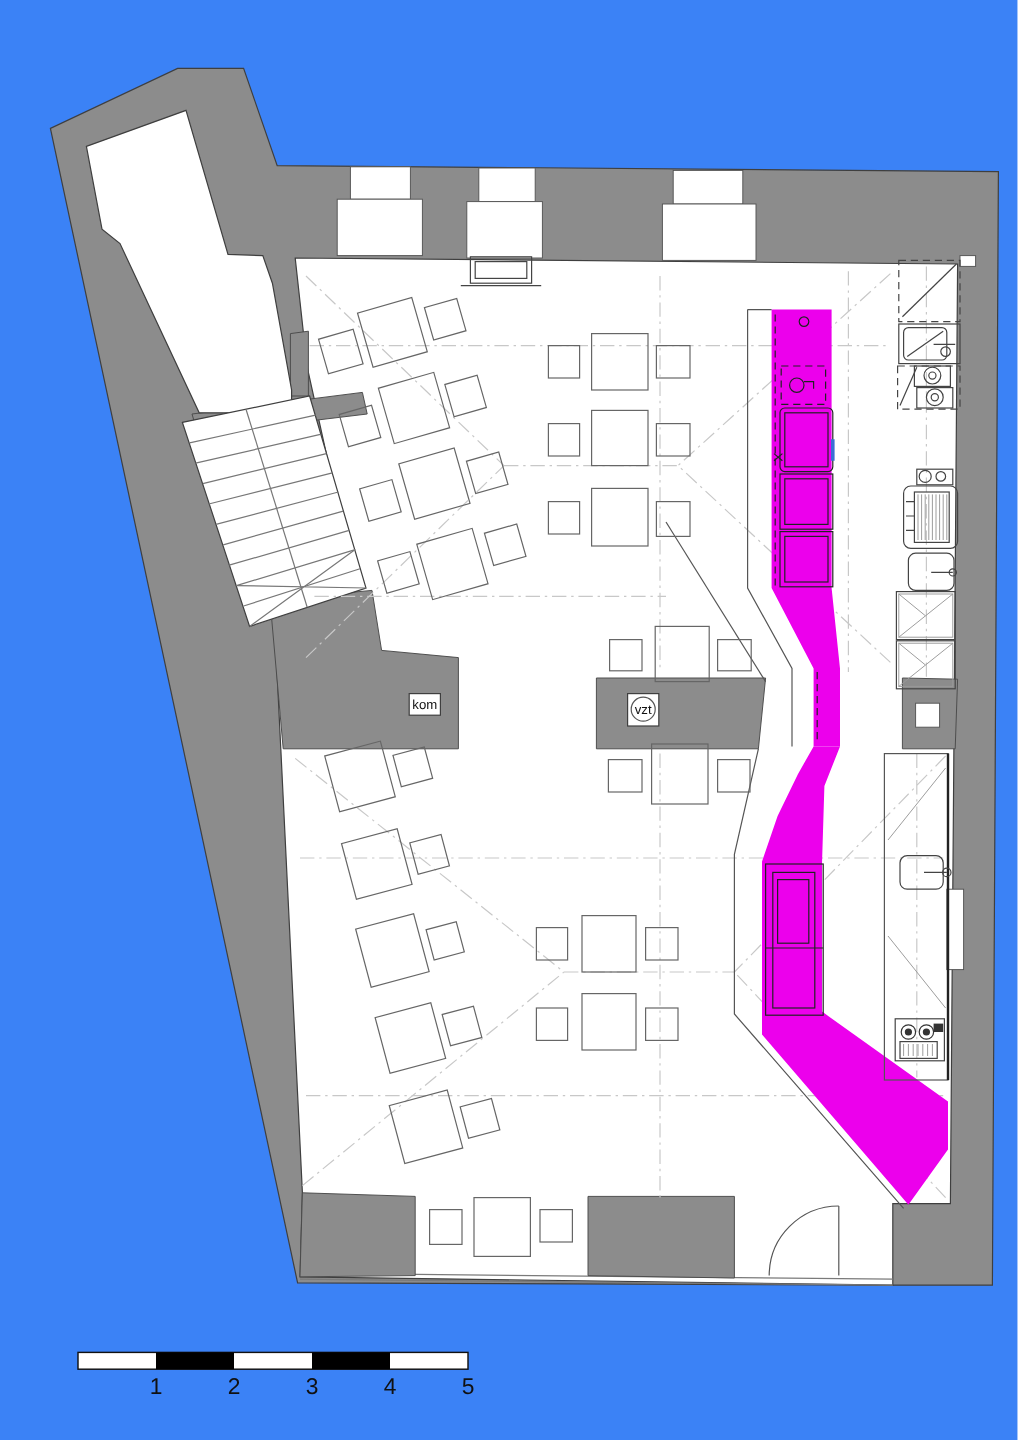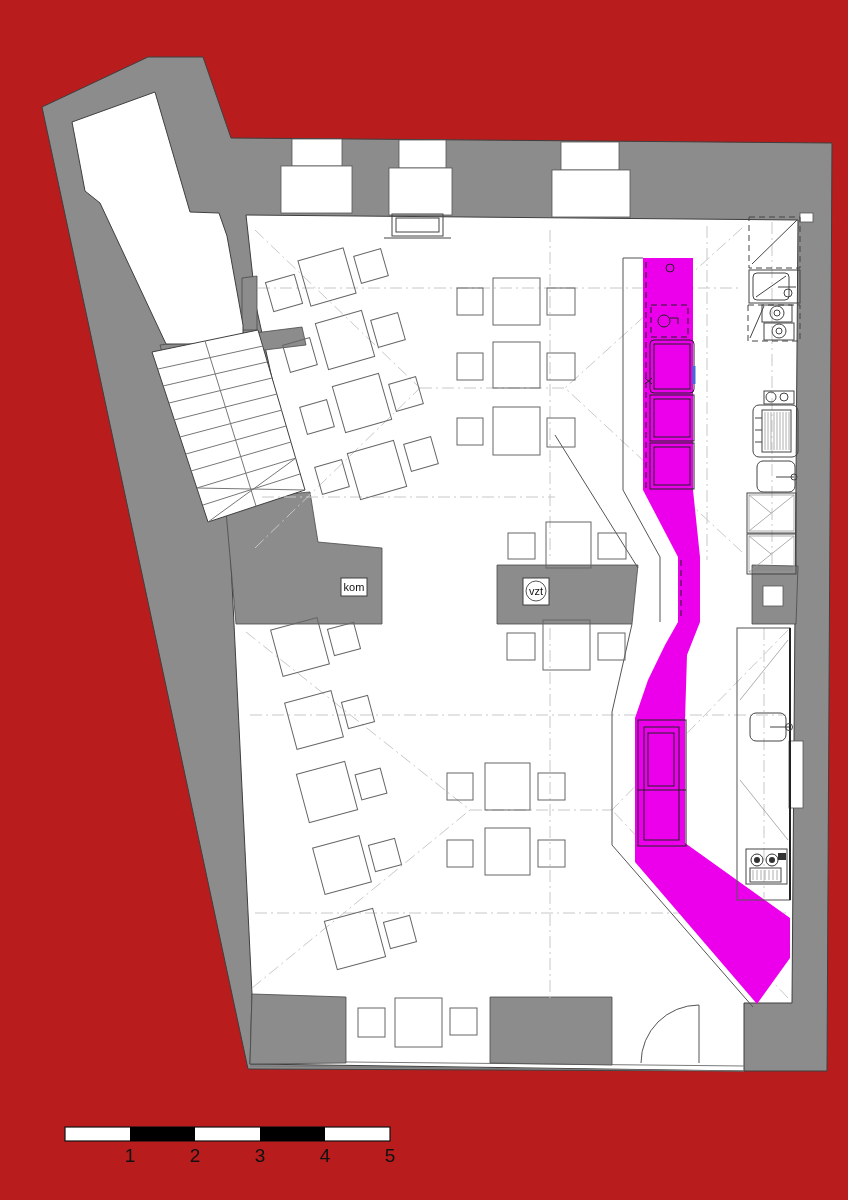--- a/index.html
+++ b/index.html
@@ -1,16 +1,16 @@
 <!DOCTYPE html>
 <html><head>
 <meta charset="utf-8">
 <style>
   html,body{margin:0;padding:0;background:#ffffff;}
-  .page{position:relative;width:848px;height:1200px;background:#b91c1c;overflow:hidden;}
+  .page{position:relative;width:848px;height:1200px;background:#3b82f6;overflow:hidden;}
   svg{position:absolute;left:0;top:0;}
   .wall{fill:#8c8c8c;stroke:#3f3f3f;stroke-width:1;}
   .wallflat{fill:#8c8c8c;stroke:#4a4a4a;stroke-width:0.8;}
   .white{fill:#ffffff;stroke:#3f3f3f;stroke-width:1;}
   .whitens{fill:#ffffff;stroke:#555;stroke-width:0.8;}
   .fur{fill:none;stroke:#777;stroke-width:1;}
   .furd{fill:none;stroke:#444;stroke-width:1;}
   .furl{fill:none;stroke:#999;stroke-width:0.8;}
   .vault{fill:none;stroke:#c8c8c8;stroke-width:1;stroke-dasharray:12 4 2 4;}
   .mag{fill:#ec00ec;stroke:none;}

